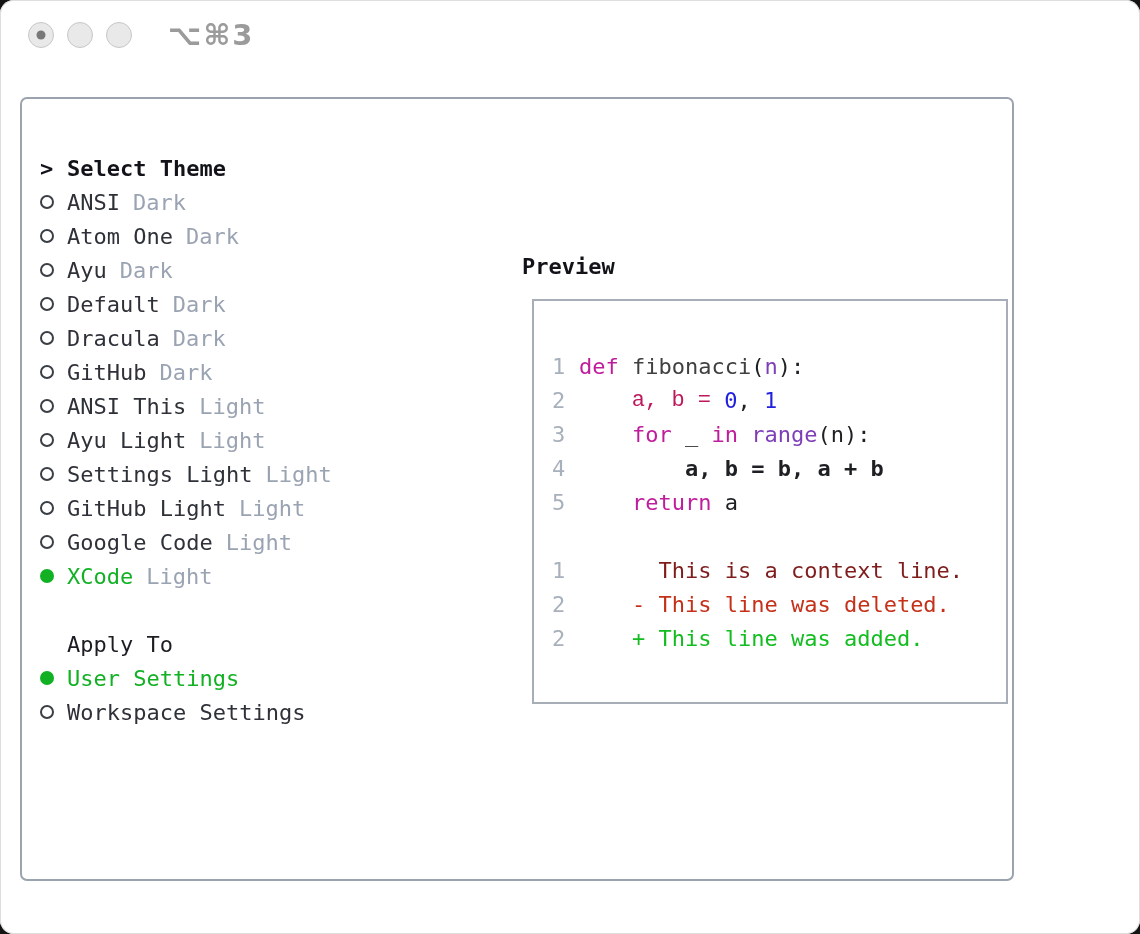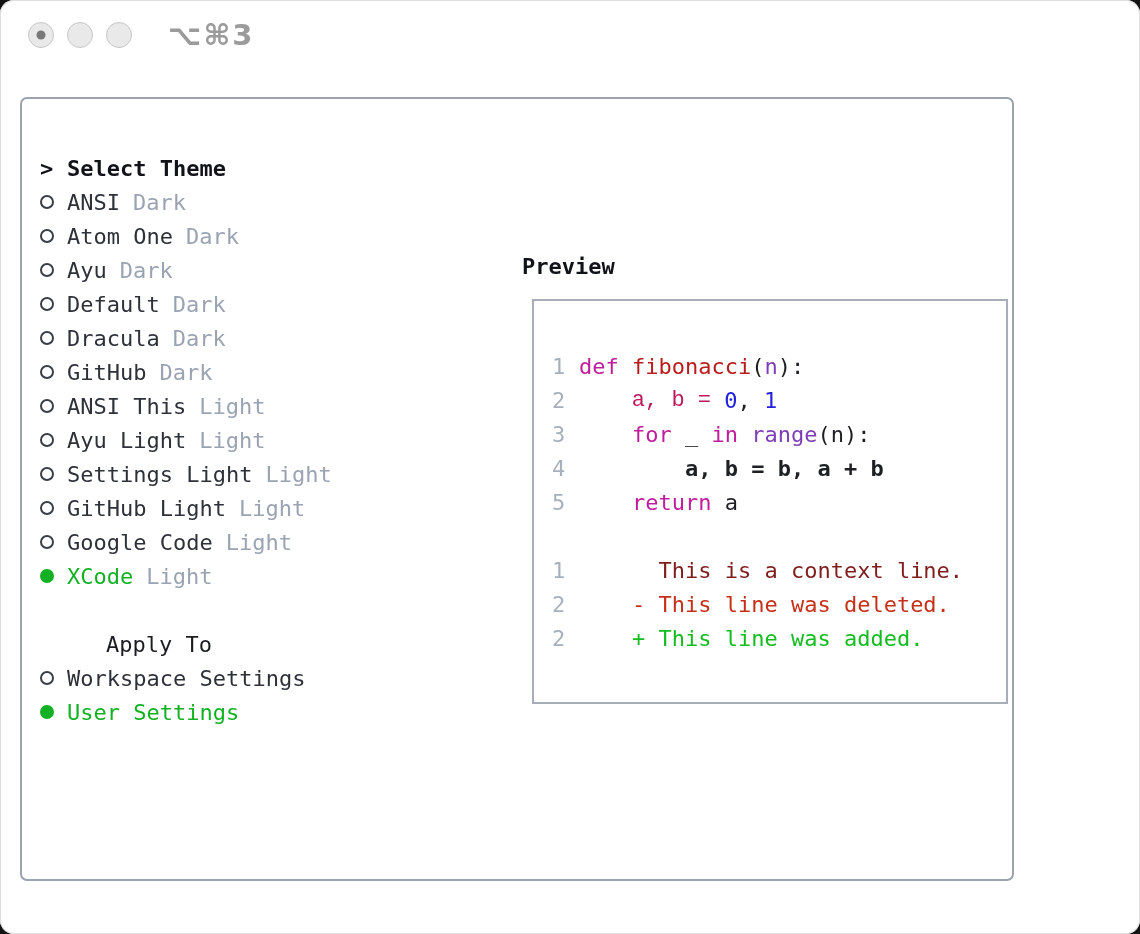--- a/index.html
+++ b/index.html
@@ -27,21 +27,21 @@
   .marker{width:14px;height:14px;border-radius:50%;box-sizing:border-box;
     margin-right:13px;flex:0 0 14px;}
   .marker.off{border:2px solid #3a3e45;}
   .marker.on{background:var(--green);}
   .marker.none{visibility:hidden;}
   .prompt{display:inline-block;width:27px;font-weight:bold;color:#111318;}
   .hdr{font-weight:bold;color:#111318;}
   .tname{color:#2e3138;}
   .tname.sel{color:var(--green);}
   .tag{color:#9aa3b2;margin-left:13px;}
-  .apply-label{color:#1b1d22;margin-left:39px;}
+  .apply-label{color:#1b1d22;}
   .help{color:#9aa3b2;}
   
   .preview-label{position:absolute;left:500px;top:150px;height:34px;display:flex;
     align-items:center;font-size:22px;font-weight:bold;color:#111318;}
   .preview-box{position:absolute;left:510px;top:200px;width:476px;height:405px;
     border:2px solid #a7aeb8;box-sizing:border-box;background:#fff;
     padding:48px 0 0 18px;}
   .cline{height:34px;display:flex;align-items:center;font-size:22px;white-space:pre;}
   .ln{display:inline-block;width:27px;flex:0 0 27px;}
 </style>
@@ -79,31 +79,31 @@
           <div class="row"><span class="marker off"></span><span class="tname">GitHub Light</span><span class="tag">Light</span></div>
           <div class="row"><span class="marker off"></span><span class="tname">Google Code</span><span class="tag">Light</span></div>
           <div class="row"><span class="marker on"></span><span class="tname sel">XCode</span><span class="tag">Light</span></div>
         </div>
       <div class="row"></div>
       <div class="row">
         <span class="marker none"></span>
         <span class="apply-label">Apply To</span>
       </div>
       <div id="apply-rows">
+          <div class="row"><span class="marker on"></span><span class="tname sel">User Settings</span></div>
           <div class="row"><span class="marker off"></span><span class="tname">Workspace Settings</span></div>
-          <div class="row"><span class="marker on"></span><span class="tname sel">User Settings</span></div>
         </div>
       <div class="row"></div>
     </div>
 
     <div class="preview-label">Preview</div>
 
     <div class="preview-box">
       <div id="code-lines">
-          <div class="cline"><span class="ln" style="color: rgb(168, 176, 188);">1</span><span style="color: rgb(192, 29, 156);">def</span><span style="color: rgb(29, 31, 35);"> </span><span style="color: #b91c1c;">fibonacci</span><span style="color: rgb(29, 31, 35);">(</span><span style="color: rgb(126, 62, 184);">n</span><span style="color: rgb(29, 31, 35);">):</span></div>
+          <div class="cline"><span class="ln" style="color: rgb(168, 176, 188);">1</span><span style="color: rgb(192, 29, 156);">def</span><span style="color: rgb(29, 31, 35);"> </span><span style="color: #404040;">fibonacci</span><span style="color: rgb(29, 31, 35);">(</span><span style="color: rgb(126, 62, 184);">n</span><span style="color: rgb(29, 31, 35);">):</span></div>
           <div class="cline"><span class="ln" style="color: rgb(168, 176, 188);">2</span><span style="color: #be185d; font-family: Liberation Mono, monospace;">    a, b = </span><span style="color: rgb(34, 34, 221);">0</span><span style="color: rgb(29, 31, 35);">, </span><span style="color: rgb(34, 34, 221);">1</span></div>
           <div class="cline"><span class="ln" style="color: rgb(168, 176, 188);">3</span><span style="color: rgb(29, 31, 35);">    </span><span style="color: rgb(192, 29, 156);">for</span><span style="color: rgb(29, 31, 35);"> _ </span><span style="color: rgb(192, 29, 156);">in</span><span style="color: rgb(29, 31, 35);"> </span><span style="color: rgb(126, 62, 184);">range</span><span style="color: rgb(29, 31, 35);">(n):</span></div>
           <div class="cline"><span class="ln" style="color: rgb(168, 176, 188);">4</span><span style="color: rgb(29, 31, 35); font-weight: bold;">        a, b = b, a + b</span></div>
           <div class="cline"><span class="ln" style="color: rgb(168, 176, 188);">5</span><span style="color: rgb(29, 31, 35);">    </span><span style="color: rgb(192, 29, 156);">return</span><span style="color: rgb(29, 31, 35);"> a</span></div>
           <div class="cline"><span class="ln" style="color: rgb(168, 176, 188);"></span></div>
           <div class="cline"><span class="ln" style="color: rgb(168, 176, 188);">1</span><span style="color: #7f1d1d;">      This is a context line.</span></div>
           <div class="cline"><span class="ln" style="color: rgb(168, 176, 188);">2</span><span style="color: rgb(197, 48, 24);">    - This line was deleted.</span></div>
           <div class="cline"><span class="ln" style="color: rgb(168, 176, 188);">2</span><span style="color: rgb(19, 189, 32);">    + This line was added.</span></div>
         </div>
     </div>

